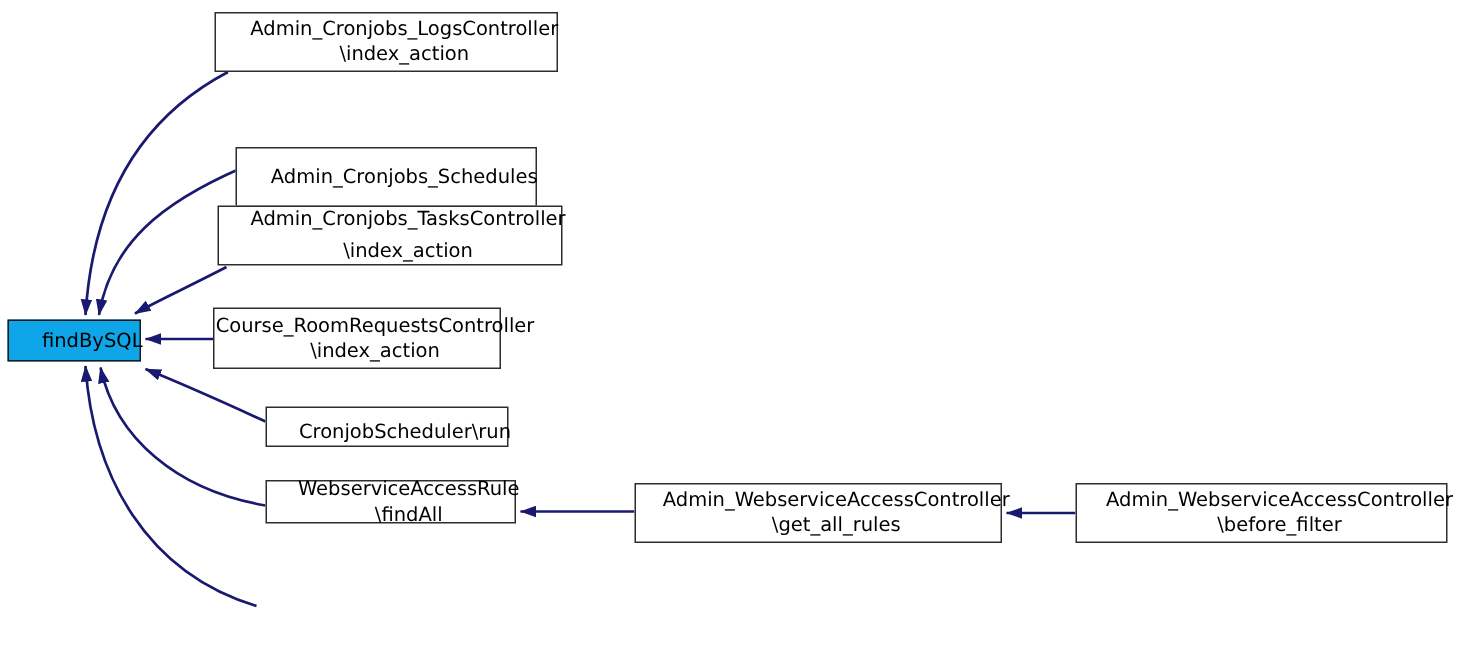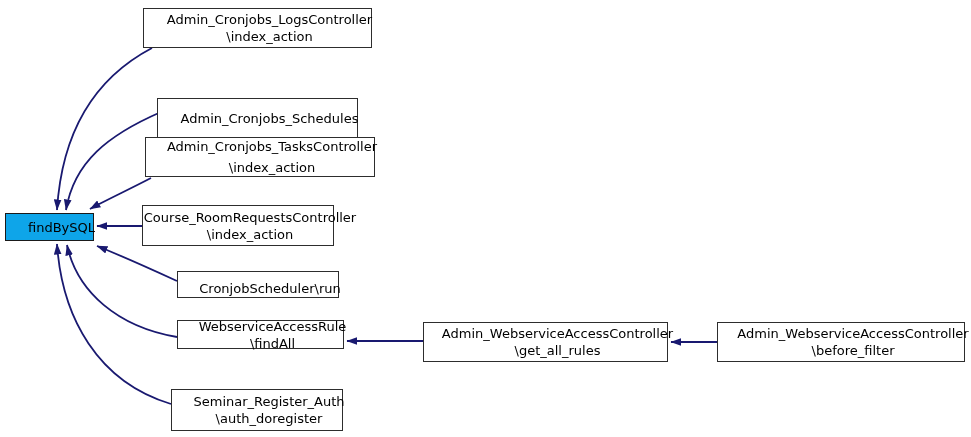--- a/index.html
+++ b/index.html
@@ -79,24 +79,20 @@
 
   <div class="node link" style="left:177px; top:271px; width:162px; height:27px;justify-content:flex-end;">
     <span>CronjobScheduler\run</span>
   </div>
 
   <div class="node link" style="left:177px; top:320px; width:167px; height:29px;">
     <span>WebserviceAccessRule</span>
     <span>\findAll</span>
   </div>
 
-  <div class="node link" style="left:171px; top:389px; width:172px; height:42px;">
-    <span>Seminar_Register_Auth</span>
-    <span>\auth_doregister</span>
-  </div>
 
   <div class="node link" style="left:423px; top:322px; width:245px; height:40px;">
     <span>Admin_WebserviceAccessController</span>
     <span>\get_all_rules</span>
   </div>
 
   <div class="node link" style="left:717px; top:322px; width:248px; height:40px;">
     <span>Admin_WebserviceAccessController</span>
     <span>\before_filter</span>
   </div>

